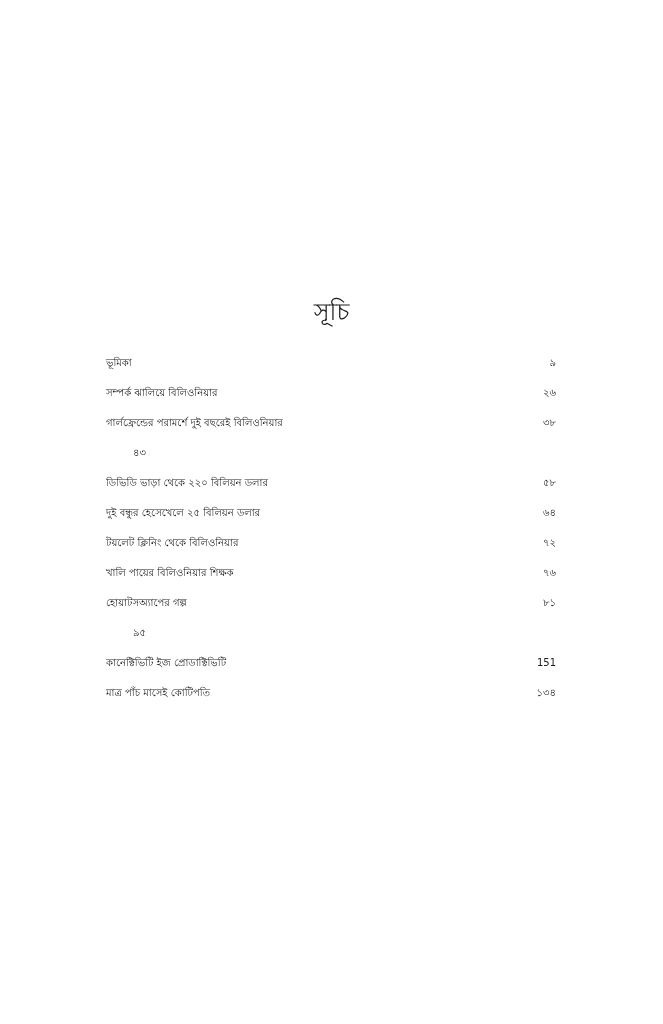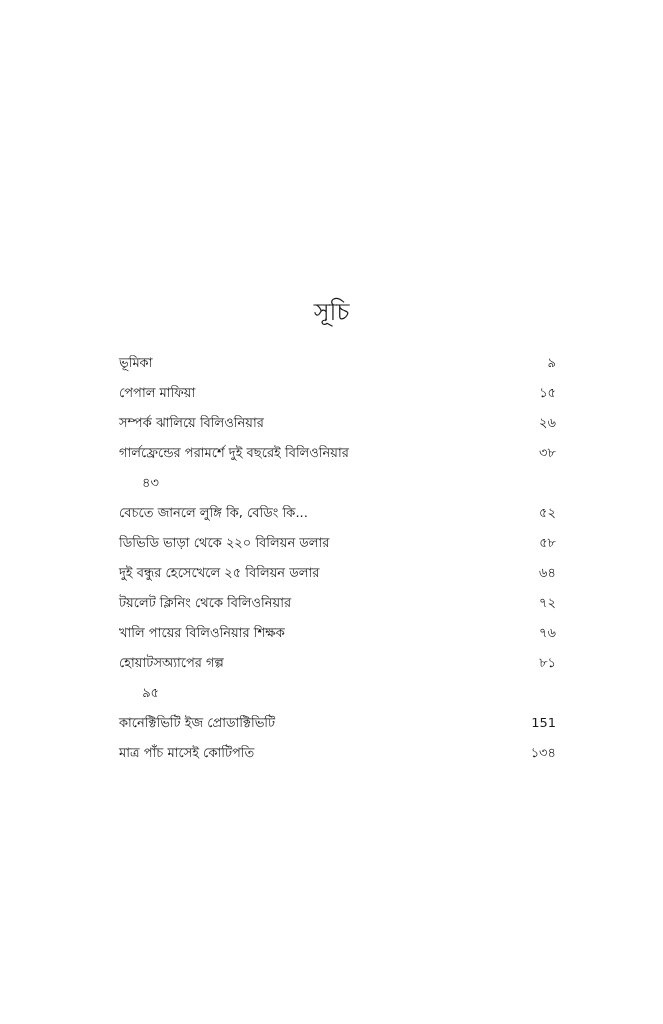--- a/index.html
+++ b/index.html
@@ -39,22 +39,21 @@
       margin: 0;
       padding: 0;
       list-style: none;
     }
     .toc-row {
       display: flex;
       justify-content: space-between;
       align-items: baseline;
       height: 30px;
       line-height: 26px;
-      font-size: 13px;
-      margin-left: 13px;
+      font-size: 10px;
     }
     .toc-label {
       white-space: nowrap;
     }
     .toc-page {
       white-space: nowrap;
       text-align: right;
       min-width: 40px;
     }
   </style>
@@ -63,37 +62,29 @@
 
 <div class="page">
   <div class="toc-title">সূচি</div>
 
   <ul class="toc-list">
     <li class="toc-row">
       <span class="toc-label">ভূমিকা</span>
       <span class="toc-page">৯</span>
     </li>
     <li class="toc-row">
-      <span class="toc-label">পেপাল মাফিয়া</span>
-      <span class="toc-page">১৫</span>
-    </li>
-    <li class="toc-row">
       <span class="toc-label">সম্পর্ক ঝালিয়ে বিলিওনিয়ার</span>
       <span class="toc-page">২৬</span>
     </li>
     <li class="toc-row">
       <span class="toc-label">গার্লফ্রেন্ডের পরামর্শে দুই বছরেই বিলিওনিয়ার</span>
       <span class="toc-page">৩৮</span>
     </li>
     <li class="toc-row">
       <span class="toc-page">৪৩</span>
-    </li>
-    <li class="toc-row">
-      <span class="toc-label">বেচতে জানলে লুঙ্গি কি, বেডিং কি...</span>
-      <span class="toc-page">৫২</span>
     </li>
     <li class="toc-row">
       <span class="toc-label">ডিভিডি ভাড়া থেকে ২২০ বিলিয়ন ডলার</span>
       <span class="toc-page">৫৮</span>
     </li>
     <li class="toc-row">
       <span class="toc-label">দুই বন্ধুর হেসেখেলে ২৫ বিলিয়ন ডলার</span>
       <span class="toc-page">৬৪</span>
     </li>
     <li class="toc-row">

